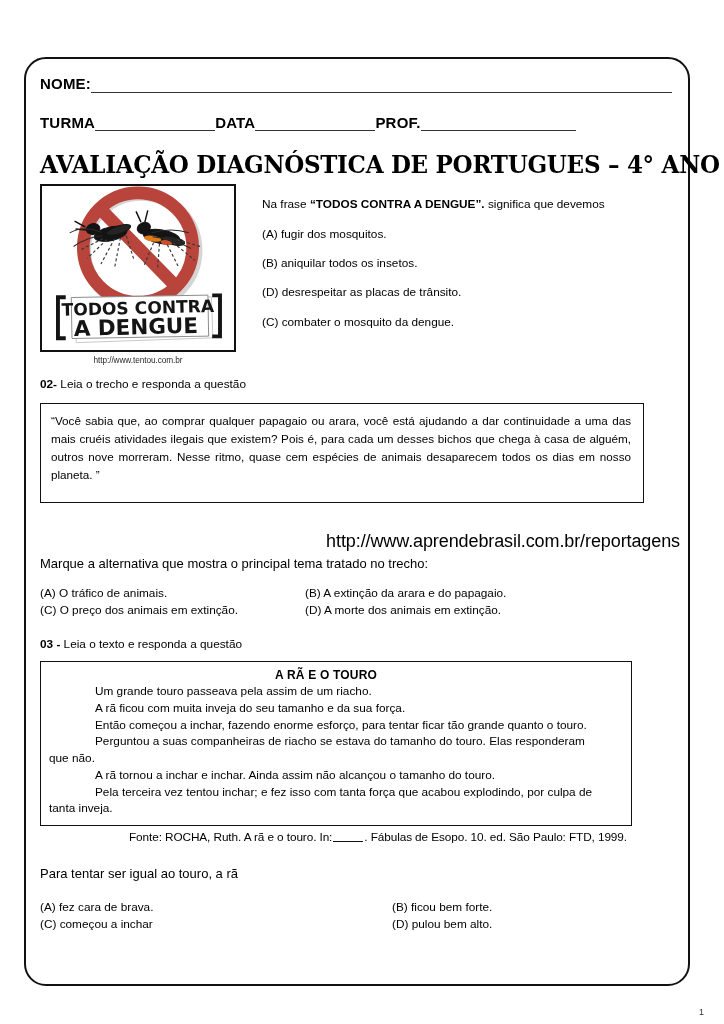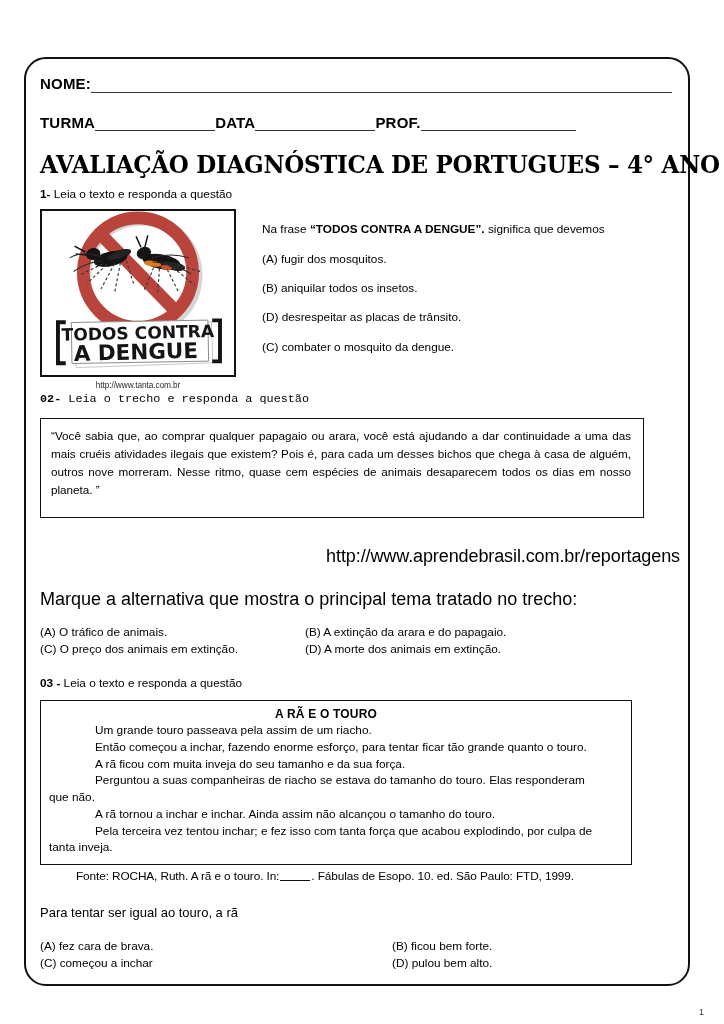--- a/index.html
+++ b/index.html
@@ -143,22 +143,22 @@
     text-align: justify;
   }
   #q2-source {
     text-align: right;
     font-size: 18px;
     margin-top: 28px;
     width: 640px;
     letter-spacing: -0.1px;
   }
   #q2-marque {
-    font-size: 18px;
-    margin-top: 22px;
+    font-size: 13px;
+    margin-top: 4px;
   }
   .alt-grid {
     margin-top: 14px;
     font-size: 11.8px;
     line-height: 1.45;
   }
   .alt-grid-row { display: flex; }
   .alt-col-a { width: 265px; flex: 0 0 265px; }
   .alt-col-b { flex: 1 1 auto; }
 
@@ -178,20 +178,21 @@
     margin-bottom: 1px;
     letter-spacing: 0.2px;
   }
   .fable-para {
     margin: 0;
     font-size: 11.8px;
     line-height: 1.42;
     text-indent: 46px;
   }
   #fable-source {
+    text-align: center;
     font-size: 11.8px;
     margin-top: 4px;
     padding-left: 36px;
     width: 640px;
     box-sizing: border-box;
     letter-spacing: -0.1px;
   }
   #fable-source .blank {
     display: inline-block;
     width: 30px;
@@ -235,23 +236,20 @@
     <span class="hdr-label">TURMA</span>
     <span class="hdr-line line-turma"></span>
     <span class="hdr-label">DATA</span>
     <span class="hdr-line line-data"></span>
     <span class="hdr-label">PROF.</span>
     <span class="hdr-line line-prof"></span>
   </div>
 
   <div id="exam-title">AVALIAÇÃO DIAGNÓSTICA DE PORTUGUES – 4° ANO</div>
 
-  <div class="q-prompt">
-    <b>1-</b><span> Leia o texto e responda a questão</span>
-  </div>
 
   <div id="q1-body">
 
     <div id="q1-figure-col">
       <div id="dengue-figure">
         <svg viewBox="0 0 196 168" xmlns="http://www.w3.org/2000/svg">
 
           <rect x="0" y="0" width="196" height="168" fill="#ffffff"></rect>
 
           <circle cx="101" cy="66" r="57" fill="none" stroke="#d5d5d5" stroke-width="12"></circle>
@@ -307,35 +305,35 @@
           </g>
 
           <g stroke="#141414" stroke-width="4" fill="none">
             <path d="M24 114 L16 114 L16 156 L24 156"></path>
             <path d="M174 112 L182 112 L182 154 L174 154"></path>
           </g>
           <text x="98" y="131" text-anchor="middle" font-family="DejaVu Sans, sans-serif" font-size="17.5" font-weight="bold" fill="#141414" transform="rotate(-1.5 98 131)">TODOS CONTRA</text>
           <text x="96" y="152" text-anchor="middle" font-family="DejaVu Sans, sans-serif" font-size="22" font-weight="bold" fill="#141414" transform="rotate(-1.5 96 152)">A DENGUE</text>
         </svg>
       </div>
-      <div id="google-credit">http://www.tanta.com.br</div>
+      <div id="google-credit">http://www.tentou.com.br</div>
     </div>
 
     <div id="q1-answers-col">
       <p class="q1-stem">
         <span>Na frase </span><span class="emph">“TODOS CONTRA A DENGUE”.</span><span> significa que devemos</span>
       </p>
       <div class="alt-line">(A) fugir dos mosquitos.</div>
       <div class="alt-line">(B) aniquilar todos os insetos.</div>
       <div class="alt-line">(D) desrespeitar as placas de trânsito.</div>
       <div class="alt-line">(C) combater o mosquito da dengue.</div>
     </div>
   </div>
 
-  <div class="q-prompt" style="margin-top:2px;font-family:Liberation Mono, monospace;">
+  <div class="q-prompt" style="margin-top:12px;">
     <b>02-</b><span>  Leia o trecho e responda a questão</span>
   </div>
 
   <div id="q2-textbox">
     <p>“Você sabia que, ao comprar qualquer papagaio ou arara, você está ajudando a dar continuidade a uma das mais cruéis atividades ilegais que existem? Pois é, para cada um desses bichos que chega à casa de alguém, outros nove morreram. Nesse ritmo, quase cem espécies de animais desaparecem todos os dias em nosso planeta. ”</p>
   </div>
 
   <div id="q2-source">http://www.aprendebrasil.com.br/reportagens</div>
 
   <div id="q2-marque">Marque a alternativa que mostra o principal tema tratado no trecho:</div>
@@ -351,22 +349,22 @@
     </div>
   </div>
 
   <div class="q-prompt" id="q3-prompt">
     <b>03 -</b><span> Leia o texto e responda a questão</span>
   </div>
 
   <div id="q3-textbox">
     <div id="fable-title">A RÃ E O TOURO</div>
     <p class="fable-para">Um grande touro passeava pela assim de um riacho.</p>
+    <p class="fable-para">A rã ficou com muita inveja do seu tamanho e da sua força.</p>
     <p class="fable-para">Então começou a inchar, fazendo enorme esforço, para tentar ficar tão grande quanto o touro.</p>
-    <p class="fable-para">A rã ficou com muita inveja do seu tamanho e da sua força.</p>
     <p class="fable-para">Perguntou a suas companheiras de riacho se estava do tamanho do touro. Elas responderam que não.</p>
     <p class="fable-para">A rã tornou a inchar e inchar. Ainda assim não alcançou o tamanho do touro.</p>
     <p class="fable-para">Pela terceira vez tentou inchar; e fez isso com tanta força que acabou explodindo, por culpa de tanta inveja.</p>
   </div>
 
   <div id="fable-source">
     <span>Fonte: ROCHA, Ruth. A rã e o touro. In:</span><span class="blank"></span><span>. Fábulas de Esopo. 10. ed. São Paulo: FTD, 1999.</span>
   </div>
 
   <div id="q3-question">Para tentar ser igual ao touro, a rã</div>

